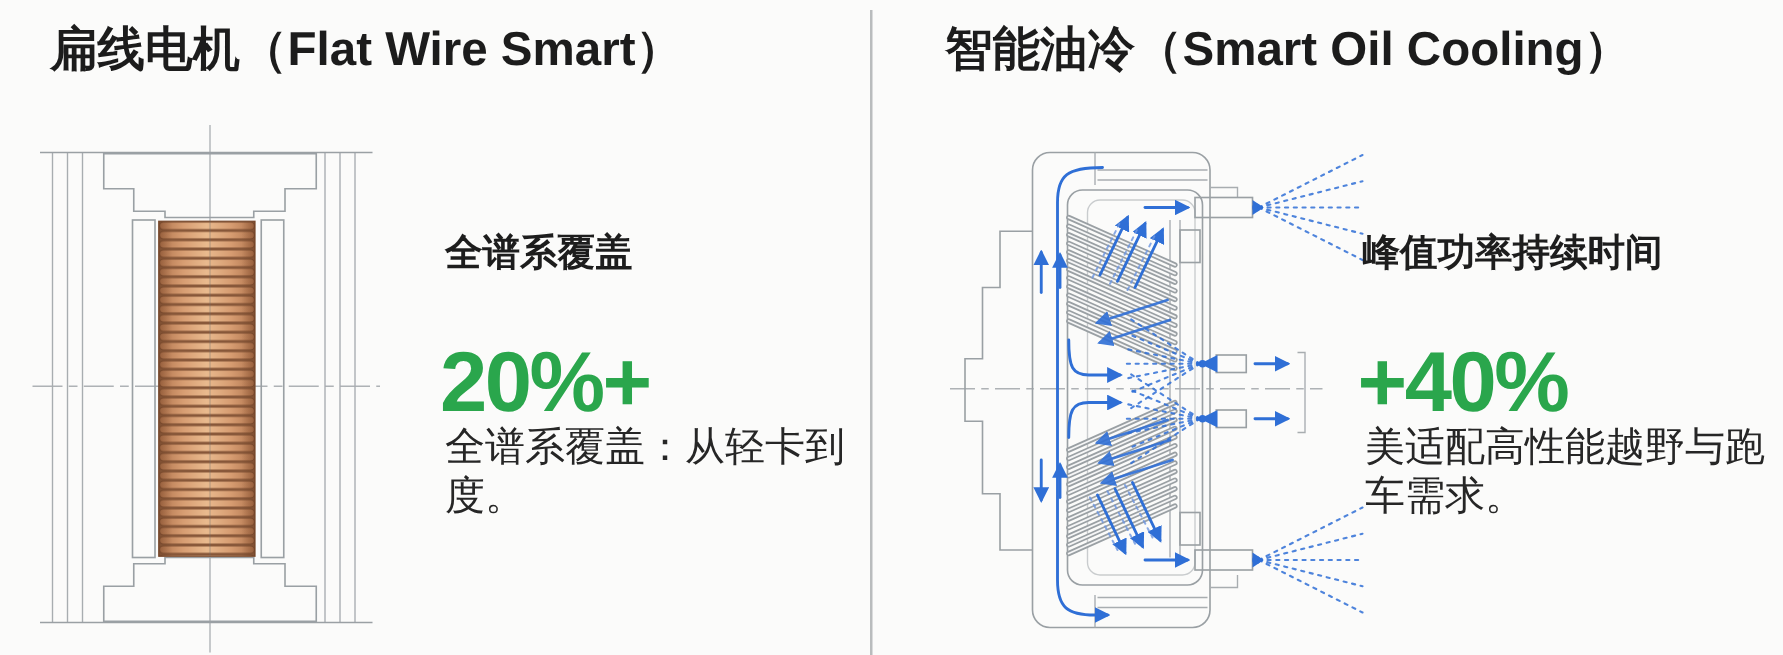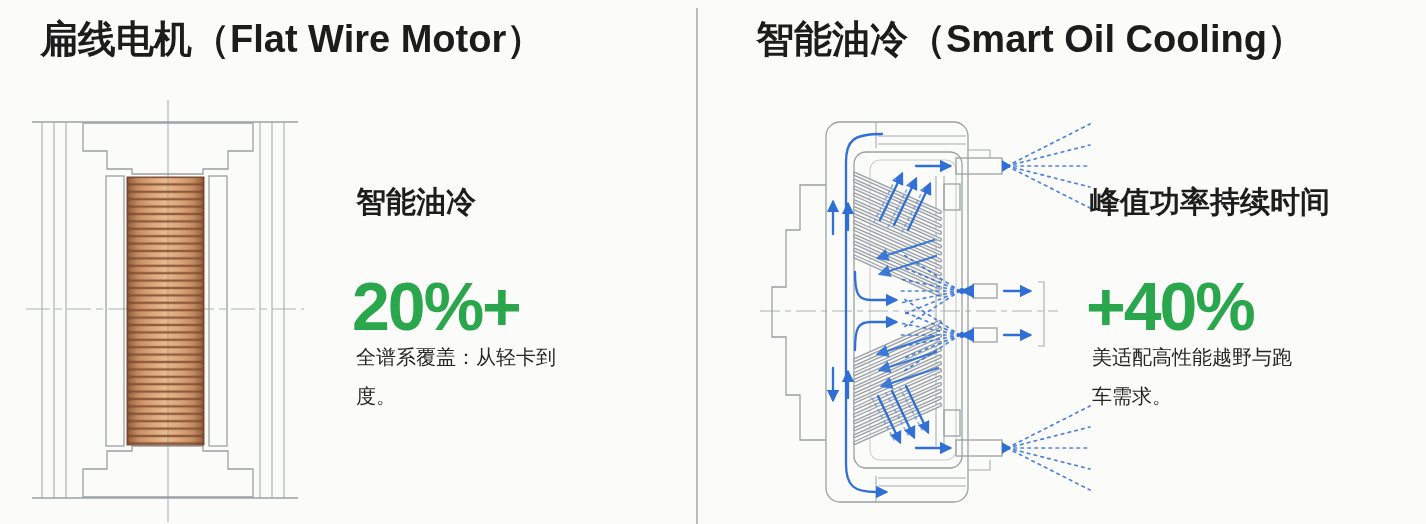--- a/index.html
+++ b/index.html
@@ -12,40 +12,40 @@
     position:absolute;top:14px;font-size:38px;font-weight:800;color:#1c1c1c;
     letter-spacing:0;white-space:nowrap;
   }
   .t-left{left:40px;}
   .t-right{left:756px;text-align:center;}
   .metric-label{position:absolute;font-size:30px;font-weight:700;color:#1d1d1d;white-space:nowrap;}
   .metric-value{
     position:absolute;font-size:68px;font-weight:800;color:var(--green,#2aa64c);
     line-height:1;letter-spacing:-2px;white-space:nowrap;margin-top:46px;
   }
-  .desc{position:absolute;font-size:20px;font-weight:500;color:#262626;line-height:39px;}
+  .desc{position:absolute;font-size:32px;font-weight:500;color:#262626;line-height:39px;}
   .desc span{display:block;white-space:nowrap;}
   .diagram{position:absolute;}
   .d-left{left:20px;top:88px;}
   .d-right{left:758px;top:88px;}
   
   .gl{stroke:#9aa0a4;fill:none;stroke-width:1.3;}
   .glt{stroke:#a8adb0;fill:none;stroke-width:1.1;}
   .cl{stroke:#aeb2b5;fill:none;stroke-width:1.1;}
   .bl{stroke:var(--blue,#2f6fd6);fill:none;stroke-width:2.3;stroke-linecap:round;}
   .spray{stroke:var(--blue,#2f6fd6);fill:none;stroke-width:1.7;stroke-dasharray:2.5 4.5;stroke-linecap:round;opacity:.85;}
   .sprayd{stroke:#6b95e0;fill:none;stroke-width:1.6;stroke-dasharray:2.5 4;stroke-linecap:round;opacity:.8;}
   .bfill{fill:var(--blue,#2f6fd6);}
 </style>
 </head>
 <body>
 
 <div class="stage">
 
-  <div class="panel-title t-left">扁线电机（Flat Wire Motor）</div>
+  <div class="panel-title t-left">扁线电机（Flat Wire Smart）</div>
 
   <svg class="diagram d-left" width="290" height="436" viewBox="0 0 290 436">
     <defs>
       <pattern id="h1" width="6" height="6" patternUnits="userSpaceOnUse" patternTransform="rotate(45)">
         <rect width="6" height="6" fill="#ffffff"></rect>
         <line x1="0" y1="0" x2="0" y2="6" stroke="#bdbdbd" stroke-width="1"></line>
       </pattern>
       <linearGradient id="copGrad" x1="0" y1="0" x2="1" y2="0">
         <stop offset="0" stop-color="#b1754e"></stop>
         <stop offset="0.25" stop-color="#d79d72"></stop>
@@ -85,21 +85,21 @@
     <rect x="86" y="88" width="18" height="270" fill="url(#h1)" class="gl"></rect>
     <rect x="189" y="88" width="18" height="270" fill="url(#h1)" class="gl"></rect>
 
     <g>
       <rect x="107" y="89" width="77" height="268" fill="url(#copperBars)" stroke="#7d4e31" stroke-width="1"></rect>
       <rect x="107" y="89" width="77" height="268" fill="url(#copShade)"></rect>
       <line x1="148" y1="89" x2="148" y2="357" stroke="#6f6f6f" stroke-width="0.8" opacity="0.45"></line>
     </g>
   </svg>
 
-  <div class="metric-label" style="left:356px;top:182px;">智能油冷</div>
+  <div class="metric-label" style="left:356px;top:182px;">全谱系覆盖</div>
   <div class="metric-value" style="left:352px;top:226px;">20%+</div>
   <div class="desc" style="left:356px;top:338px;">
     <span>全谱系覆盖：从轻卡到</span>
     <span>度。</span>
   </div>
 
   <div class="divider"></div>
 
   <div class="panel-title t-right">智能油冷（Smart Oil Cooling）</div>
 

